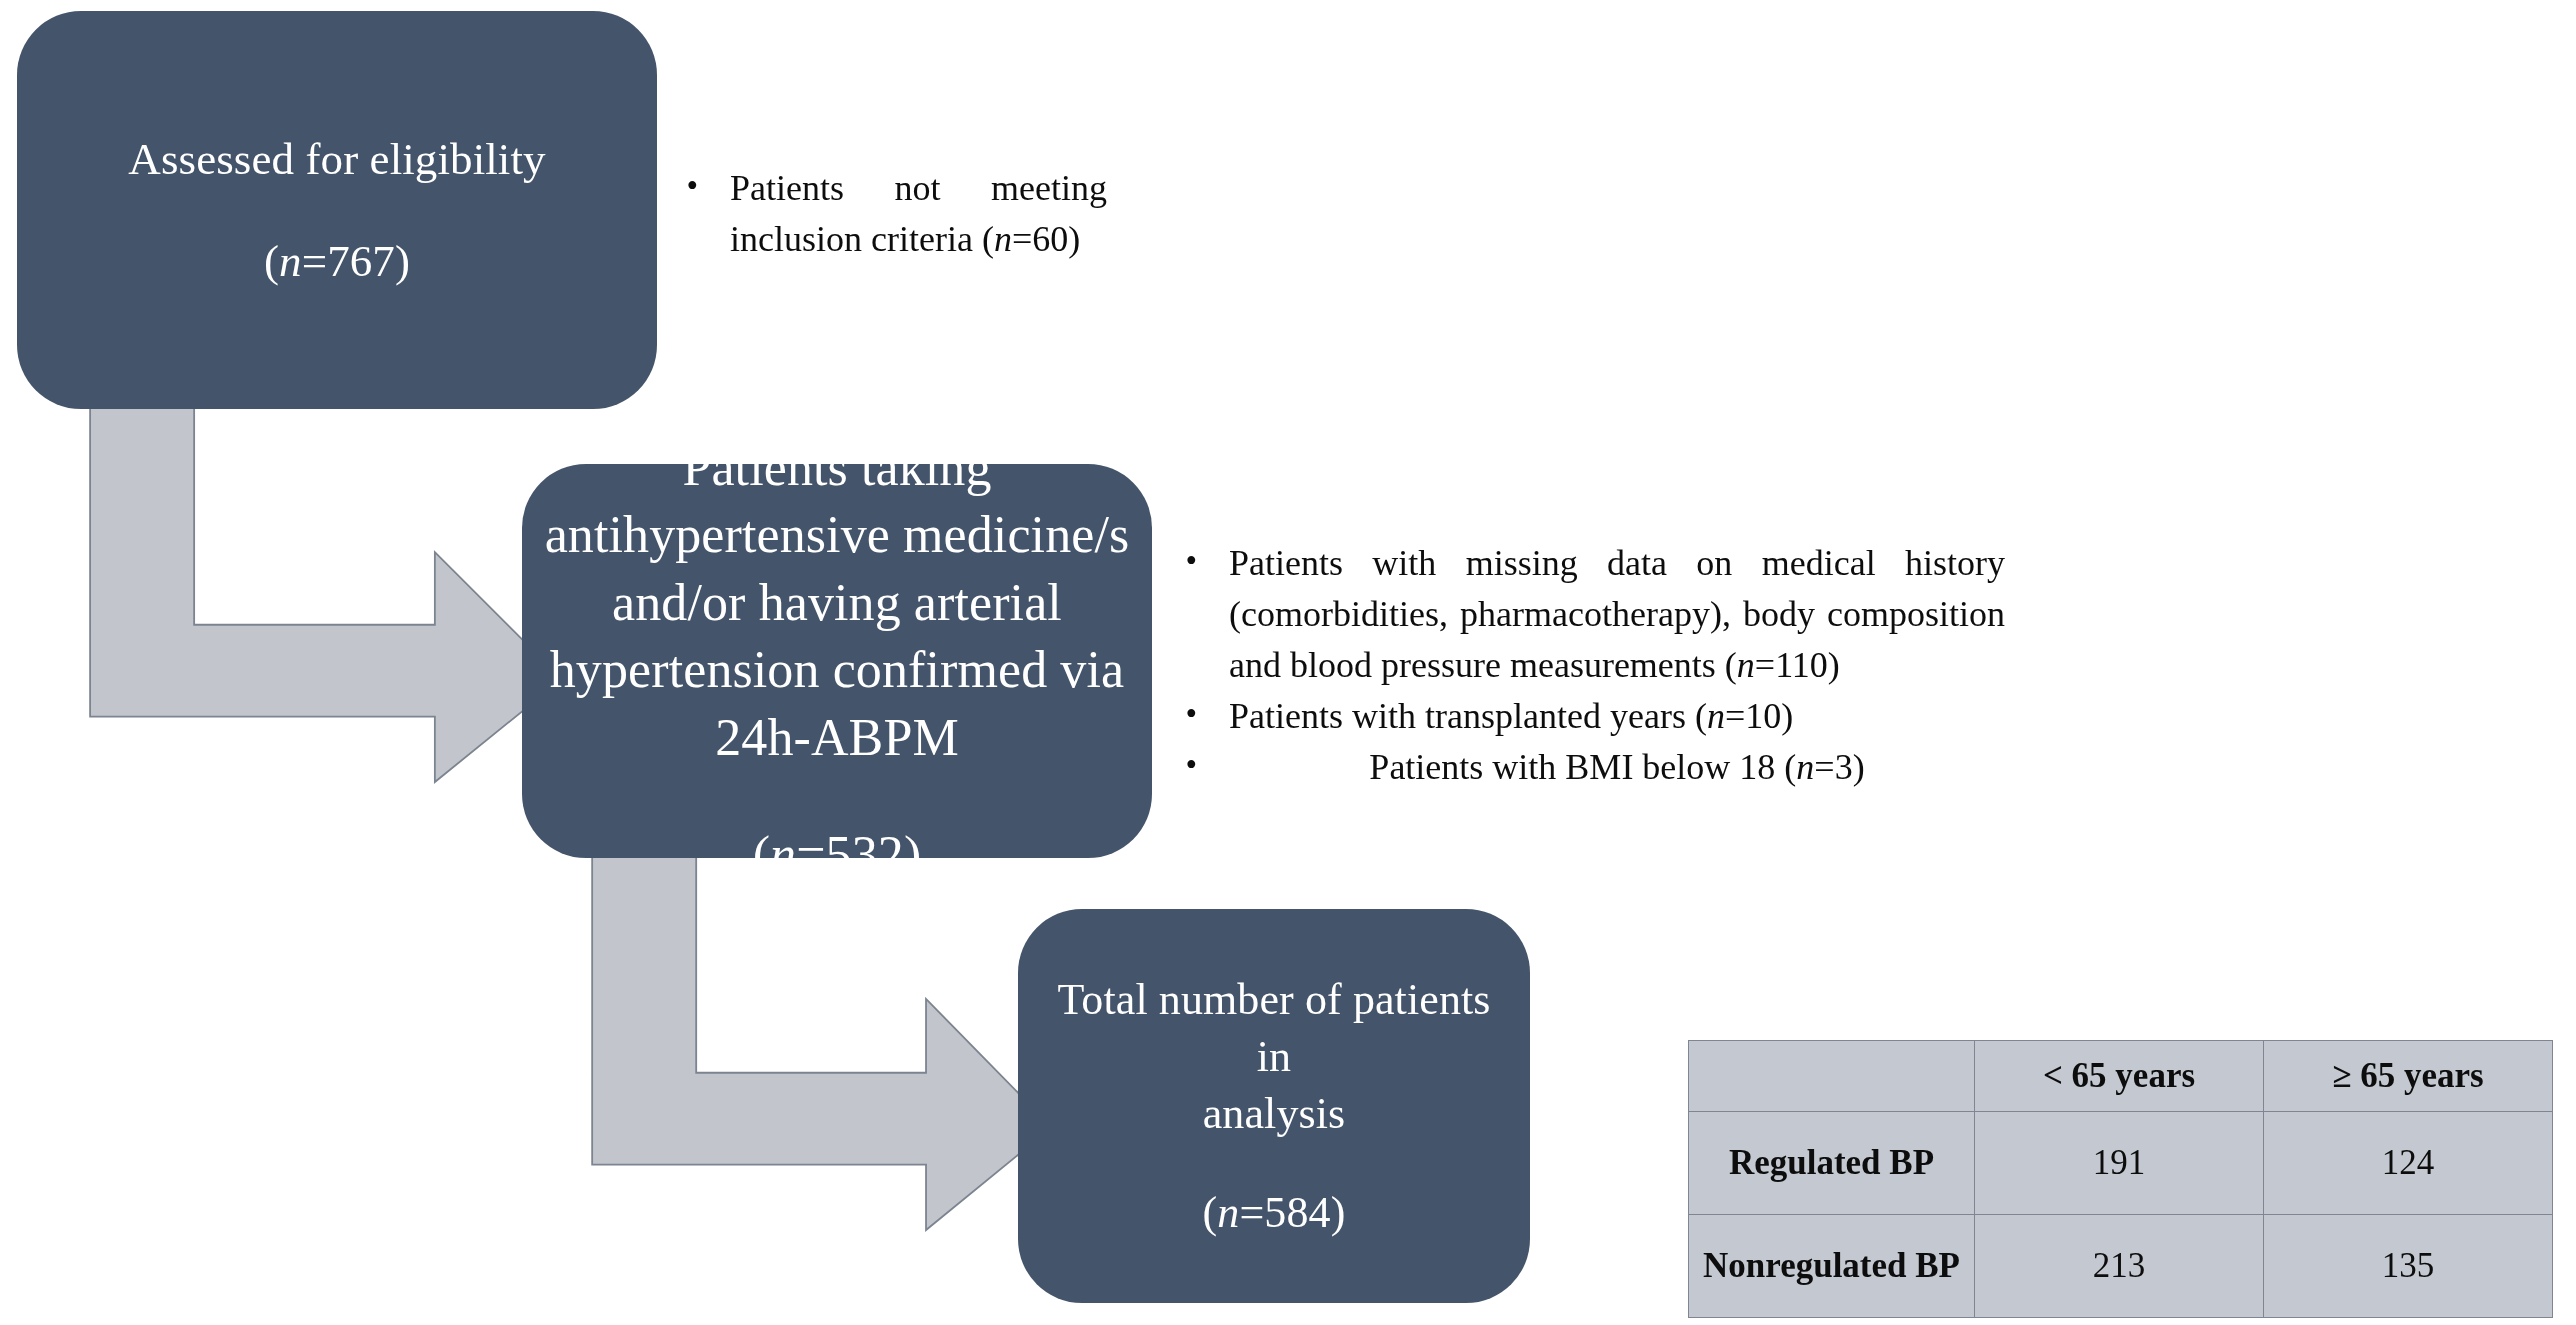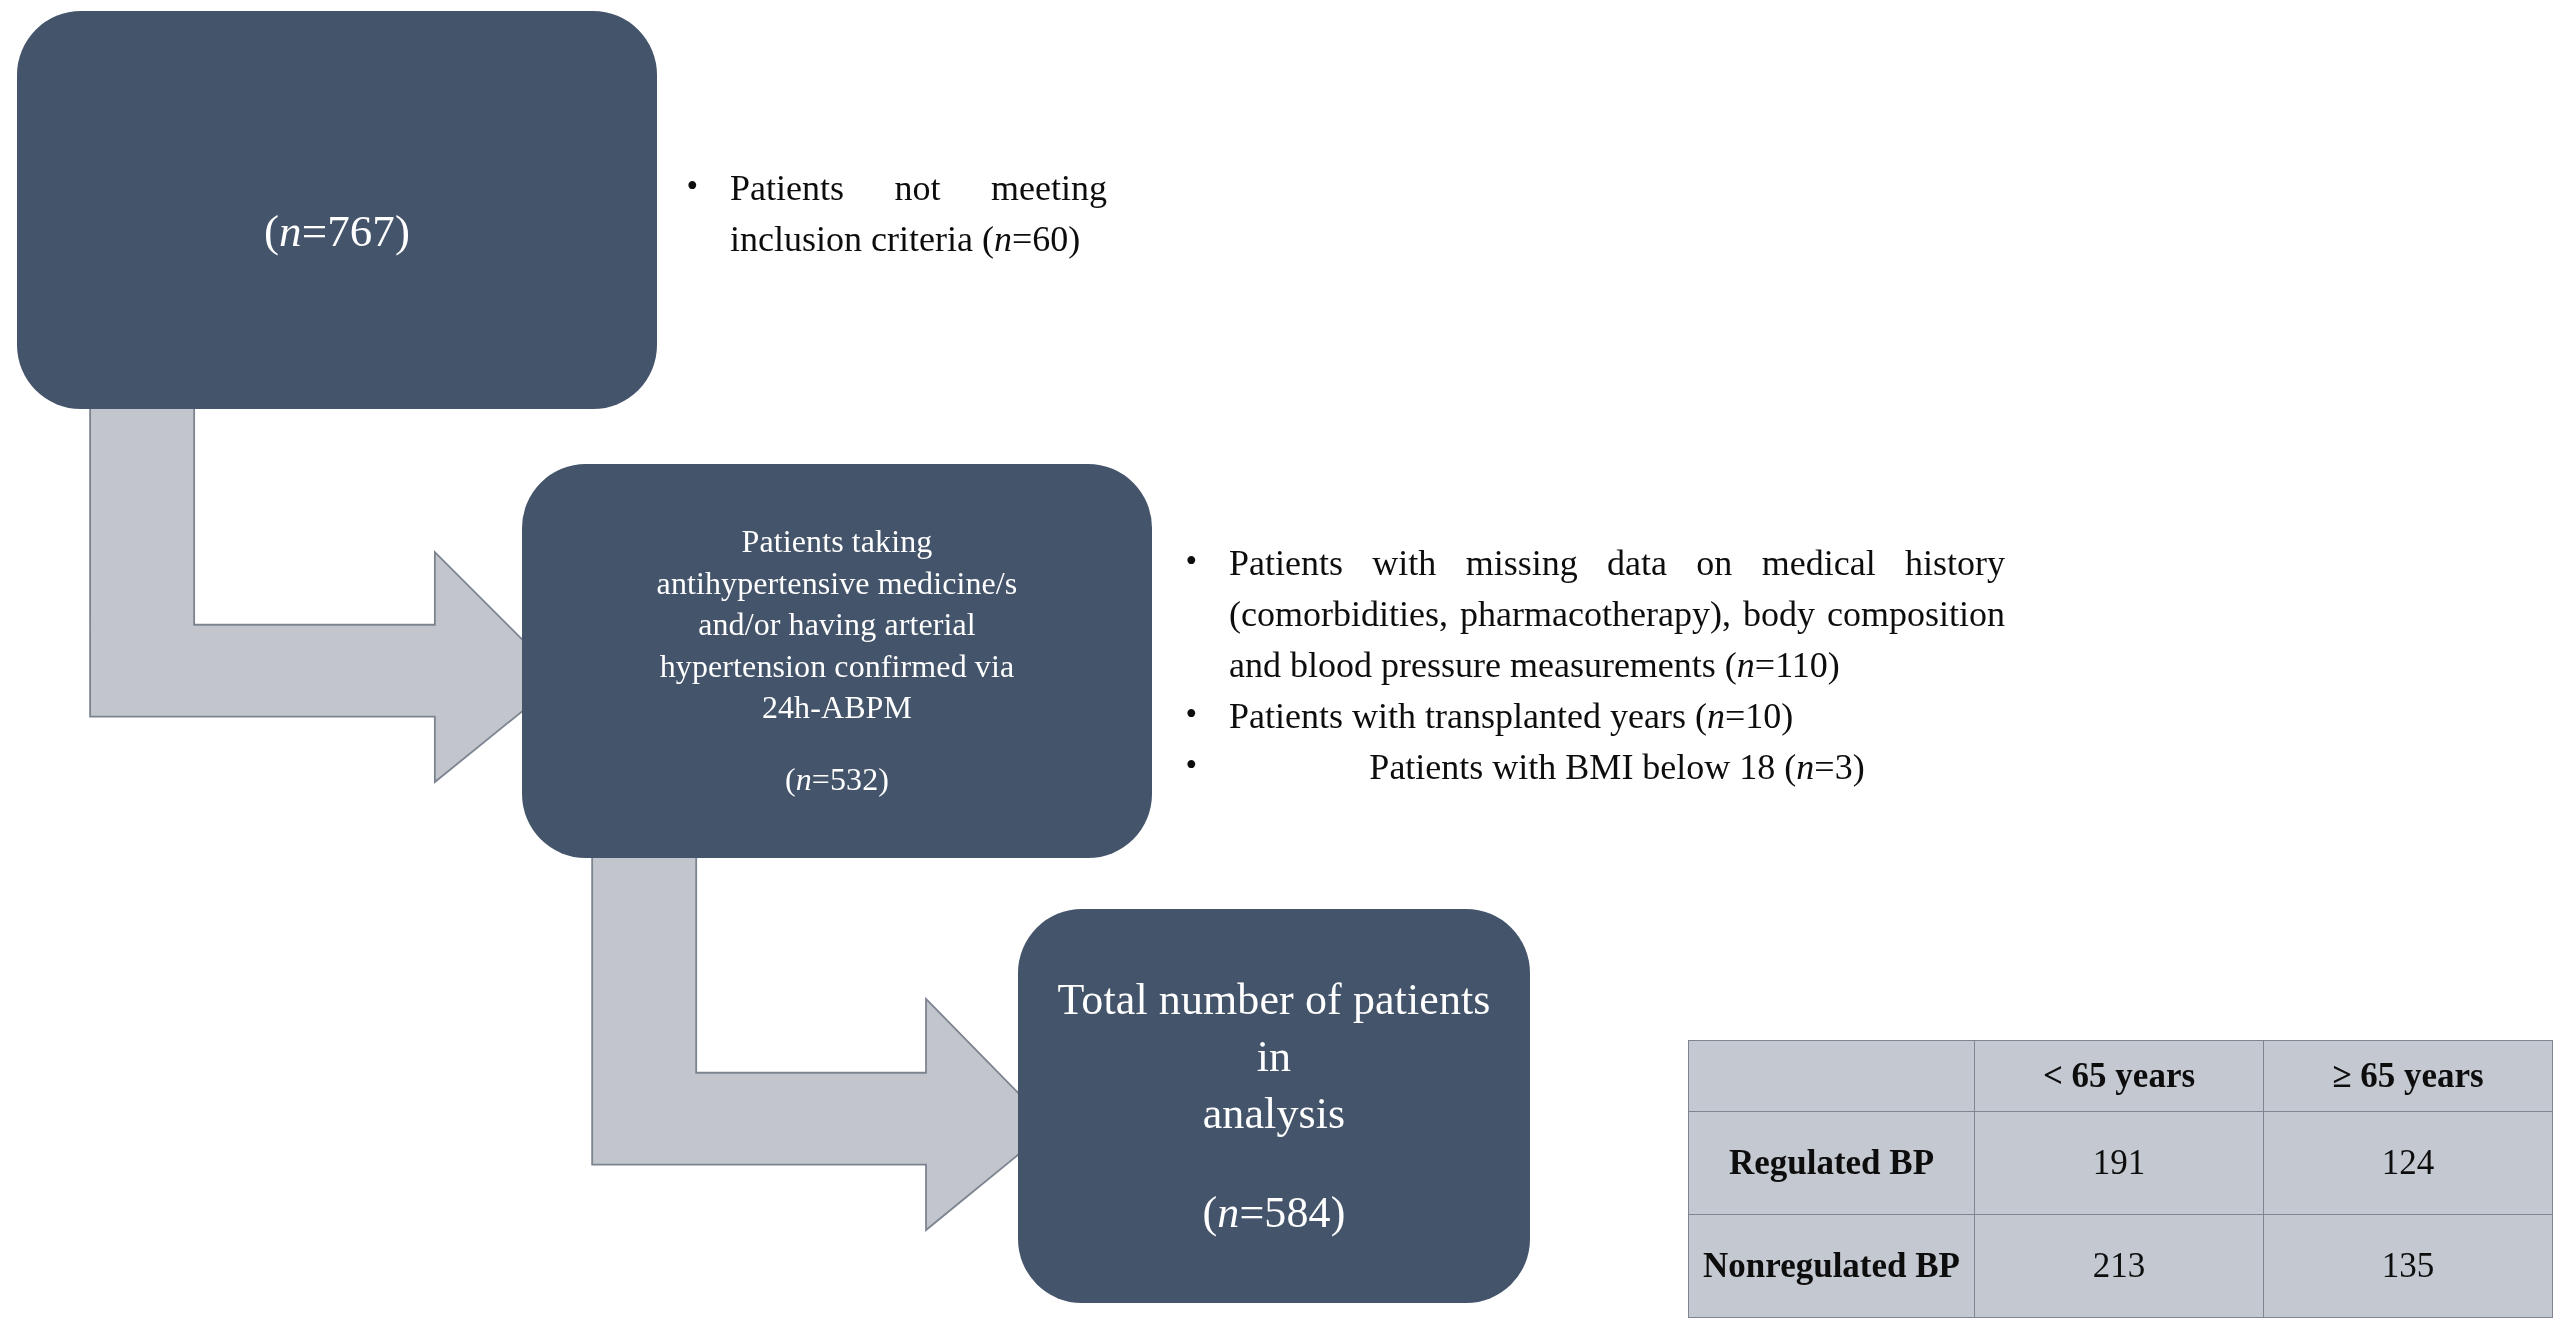--- a/index.html
+++ b/index.html
@@ -45,21 +45,21 @@
     left: 17px;  top: 11px;
     width: 640px; height: 398px;
     font-size: 45px;
     padding: 0 29px;
   }
   #box-eligibility .bx-title { margin-bottom: 1.2px; }
 
   #box-antihypertensive {
     left: 522px; top: 464px;
     width: 630px; height: 394px;
-    font-size: 32px;
+    font-size: 52px;
     padding: 0 18px;
   }
 
   #box-total {
     left: 1018px; top: 909px;
     width: 512px; height: 394px;
     font-size: 44px;
     padding: 0 36px;
   }
 
@@ -152,20 +152,21 @@
 
   <svg class="arrow-svg" id="arrow-1" style="left:90px; top:407px; width:472px; height:375px;" viewBox="0 0 780 620" width="472" height="375">
     <polygon class="arrow-shape" points="0,0 172,0 172,360 570,360 570,240 780,450 570,620 570,512 0,512"></polygon>
   </svg>
 
   <svg class="arrow-svg" id="arrow-2" style="left:592px; top:855px; width:460px; height:375px;" viewBox="0 0 760 620" width="460" height="375">
     <polygon class="arrow-shape" points="0,0 172,0 172,360 552,360 552,238 760,450 552,620 552,512 0,512"></polygon>
   </svg>
 
   <div class="flowbox" id="box-eligibility">
+    <span class="bx-title">Assessed for eligibility</span>
     <span class="bx-n"><span>(</span><i>n</i><span>=767)</span></span>
   </div>
 
   <div class="flowbox" id="box-antihypertensive">
     <span class="bx-title">Patients taking
 antihypertensive medicine/s
 and/or having arterial
 hypertension confirmed via
 24h-ABPM</span>
     <span class="bx-n"><span>(</span><i>n</i><span>=532)</span></span>

